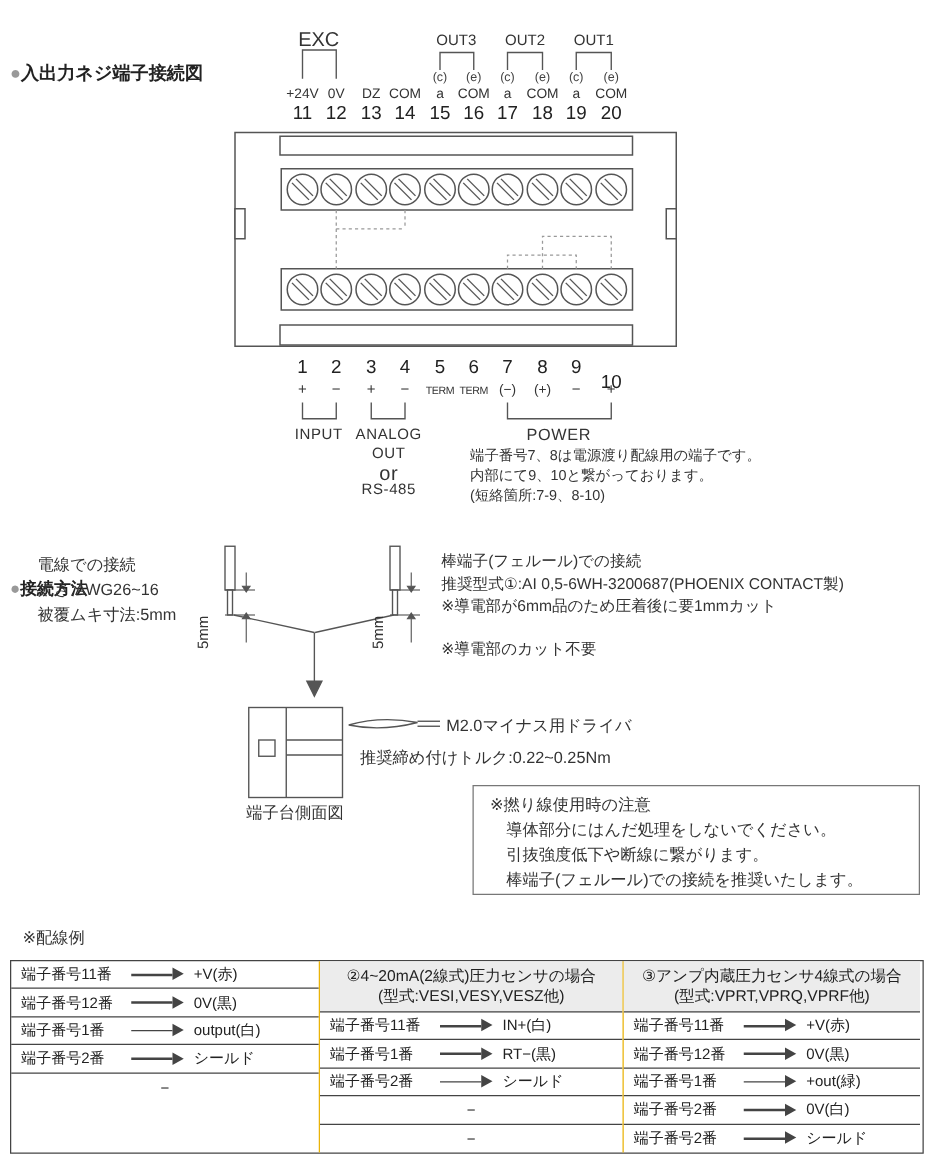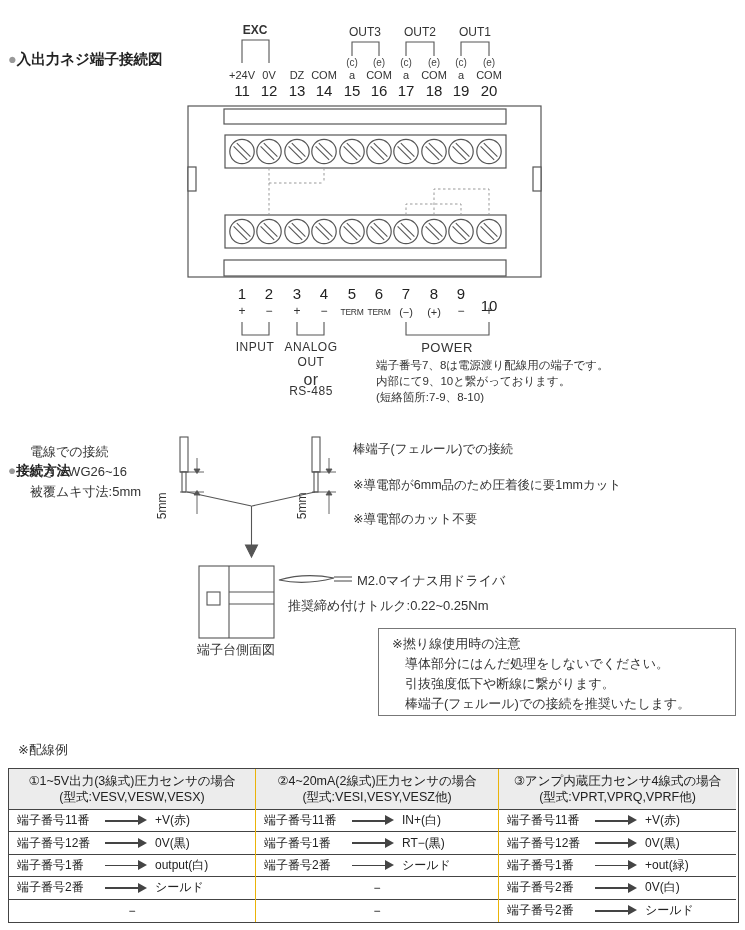--- a/index.html
+++ b/index.html
@@ -146,21 +146,21 @@
     </g>
     <g stroke="#555" stroke-width="1.1" fill="#fff">
       <path d="M279,580 Q305,572.5 334,578 Q305,585.5 279,580 Z"></path>
       <line x1="334" y1="577" x2="352" y2="577"></line>
       <line x1="334" y1="581" x2="352" y2="581"></line>
     </g>
   </svg>
 
   <div class="lbl h1" style="left:8px;top:7px;"><span class="bullet">●</span><span>入出力ネジ端子接続図</span></div>
 
-  <div class="lbl cw sig" style="left:210px;top:24px;font-size:12px;font-weight:bold;">EXC</div>
+  <div class="lbl cw sig" style="left:210px;top:24px;font-size:16px;">EXC</div>
   <div class="lbl cw sig" style="left:320px;top:26px;font-size:12px;">OUT3</div>
   <div class="lbl cw sig" style="left:375px;top:26px;font-size:12px;">OUT2</div>
   <div class="lbl cw sig" style="left:430px;top:26px;font-size:12px;">OUT1</div>
 
   <div class="lbl c ce" style="left:330px;top:57px;">(c)</div>
   <div class="lbl c ce" style="left:357px;top:57px;">(e)</div>
   <div class="lbl c ce" style="left:384px;top:57px;">(c)</div>
   <div class="lbl c ce" style="left:412px;top:57px;">(e)</div>
   <div class="lbl c ce" style="left:439px;top:57px;">(c)</div>
   <div class="lbl c ce" style="left:467px;top:57px;">(e)</div>
@@ -223,42 +223,39 @@
   <div class="lbl h1" style="left:8px;top:419px;font-size:13.5px;"><span class="bullet">●</span><span>接続方法</span></div>
 
   <div class="lbl txt13" style="left:30px;top:442px;">電線での接続</div>
   <div class="lbl txt13" style="left:30px;top:462px;">太さ:AWG26~16</div>
   <div class="lbl txt13" style="left:30px;top:482px;">被覆ムキ寸法:5mm</div>
 
   <div class="lbl rot" style="left:146px;top:499px;">5mm</div>
   <div class="lbl rot" style="left:286px;top:499px;">5mm</div>
 
   <div class="lbl" style="left:353px;top:442px;font-size:12.5px;">棒端子(フェルール)での接続</div>
+  <div class="lbl" style="left:353px;top:460px;font-size:12.5px;">推奨型式①:AI 0,5-6WH-3200687(PHOENIX CONTACT製)</div>
   <div class="lbl" style="left:353px;top:478px;font-size:12.5px;">※導電部が6mm品のため圧着後に要1mmカット</div>
   <div class="lbl" style="left:353px;top:512px;font-size:12.5px;">※導電部のカット不要</div>
 
   <div class="lbl txt13" style="left:357px;top:571px;">M2.0マイナス用ドライバ</div>
   <div class="lbl txt13" style="left:288px;top:596px;">推奨締め付けトルク:0.22~0.25Nm</div>
   <div class="lbl txt13" style="left:197px;top:640px;">端子台側面図</div>
 
   <div class="cautionbox"></div>
   <div class="lbl txt13" style="left:392px;top:634px;">※撚り線使用時の注意</div>
   <div class="lbl txt13" style="left:405px;top:654px;text-align:right;">導体部分にはんだ処理をしないでください。</div>
   <div class="lbl txt13" style="left:405px;top:694px;">棒端子(フェルール)での接続を推奨いたします。</div>
   <div class="lbl txt13" style="left:405px;top:674px;">引抜強度低下や断線に繋がります。</div>
 
   <div class="lbl" style="left:18px;top:743px;font-size:13px;">※配線例</div>
 
   <div class="wtable">
 
     <div class="wcol">
-      <div class="whead">
-        <div>①1~5V出力(3線式)圧力センサの場合</div>
-        <div>(型式:VESV,VESW,VESX)</div>
-      </div>
       <div class="wrow">
           <span class="from">端子番号11番</span>
           <span class="tarrow"></span>
           <span class="to">+V(赤)</span>
         </div>
       <div class="wrow">
           <span class="from">端子番号12番</span>
           <span class="tarrow"></span>
           <span class="to">0V(黒)</span>
         </div>

